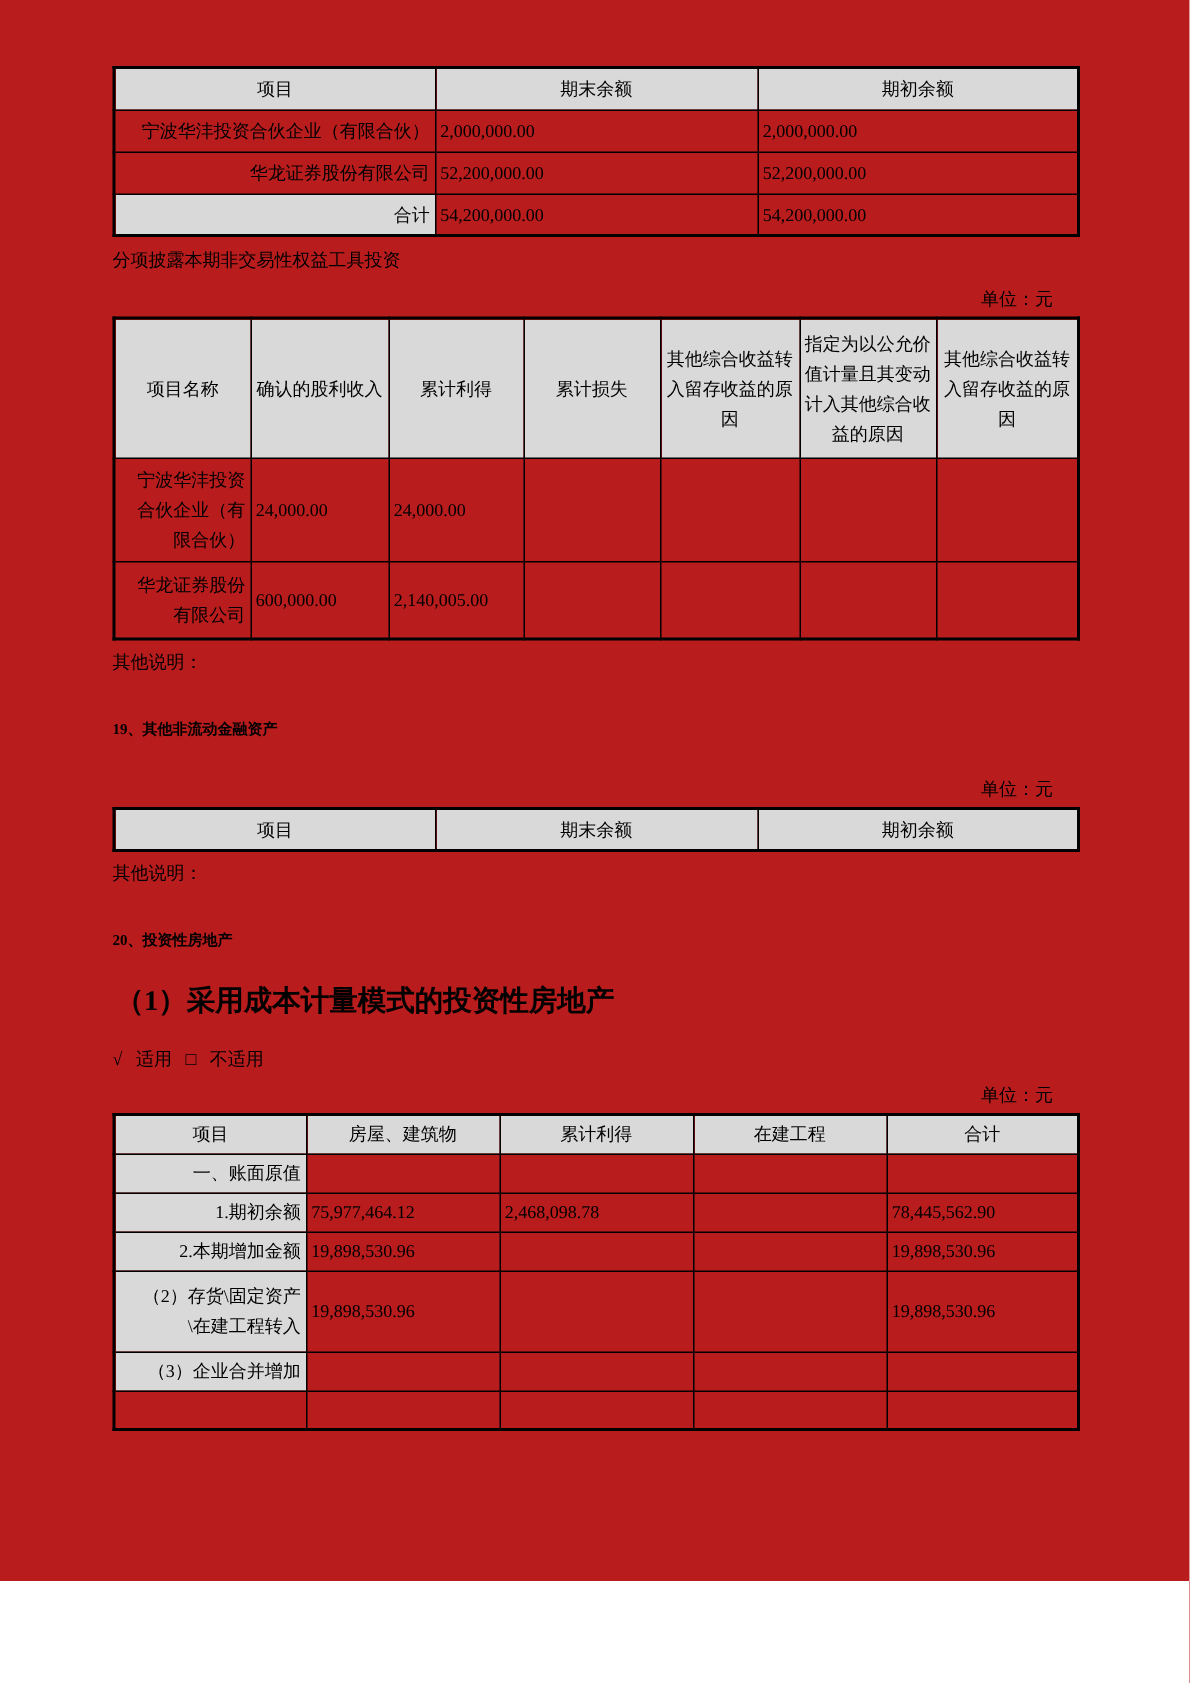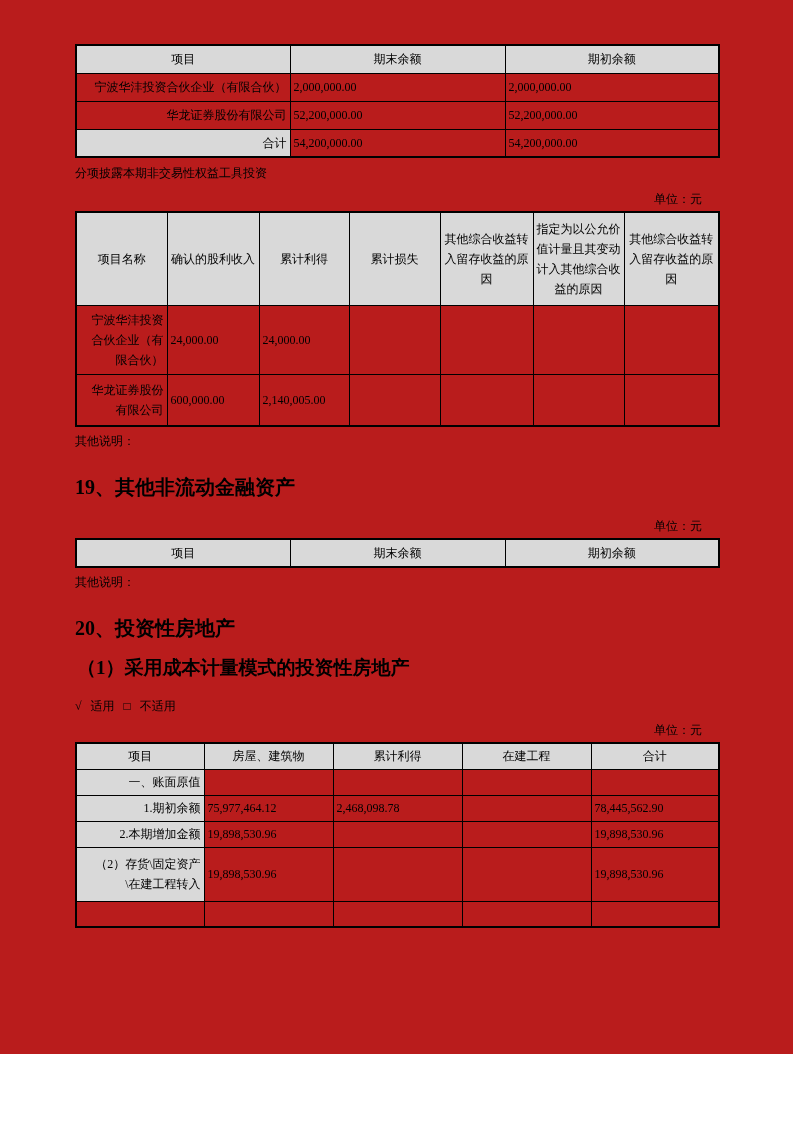--- a/index.html
+++ b/index.html
@@ -43,21 +43,21 @@
   .t2 .r2 td { height: 46px; }
 
   
   .t3 tr { height: 26px; }
   .t3 tr.tall { height: 54px; }
   .ind1 { text-indent: 22px; }
   .ind2 { text-indent: 12px; }
 
   .note { margin: 6px 0 0 0; line-height: 18px; }
   .unit { text-align: right; line-height: 18px; margin: 8px 16px 3px 0; }
-  .h-num { font-weight: bold; font-size: 20px; line-height: 20px; margin: 27px 0 0 0; }
+  .h-num { font-weight: bold; font-size: 10px; line-height: 20px; margin: 27px 0 0 0; }
   .h-sub { font-weight: bold; font-size: 19px; line-height: 19px; margin: 20px 0 0 0; text-indent: 2px; }
   .applicable { margin: 20px 0 0 0; line-height: 18px; }
   .applicable span { margin-right: 6px; }
   .unit2 { margin-top: 20px; }
   .unit3 { margin-top: 6px; }
   .note-plain { margin: 5px 0 0 0; line-height: 18px; }
 </style>
 </head>
 <body>
 
@@ -207,20 +207,27 @@
       <td class="num">19,898,530.96</td>
     </tr>
     <tr class="tall">
       <td class="lbl shade ind2">（2）存货\固定资产\在建工程转入</td>
       <td class="num">19,898,530.96</td>
       <td class="num"></td>
       <td class="num"></td>
       <td class="num">19,898,530.96</td>
     </tr>
     <tr>
+      <td class="lbl shade ind2">（3）企业合并增加</td>
+      <td class="num"></td>
+      <td class="num"></td>
+      <td class="num"></td>
+      <td class="num"></td>
+    </tr>
+    <tr>
       <td class="lbl"></td>
       <td class="num"></td>
       <td class="num"></td>
       <td class="num"></td>
       <td class="num"></td>
     </tr>
   </tbody>
     </table>
 
 </div>

